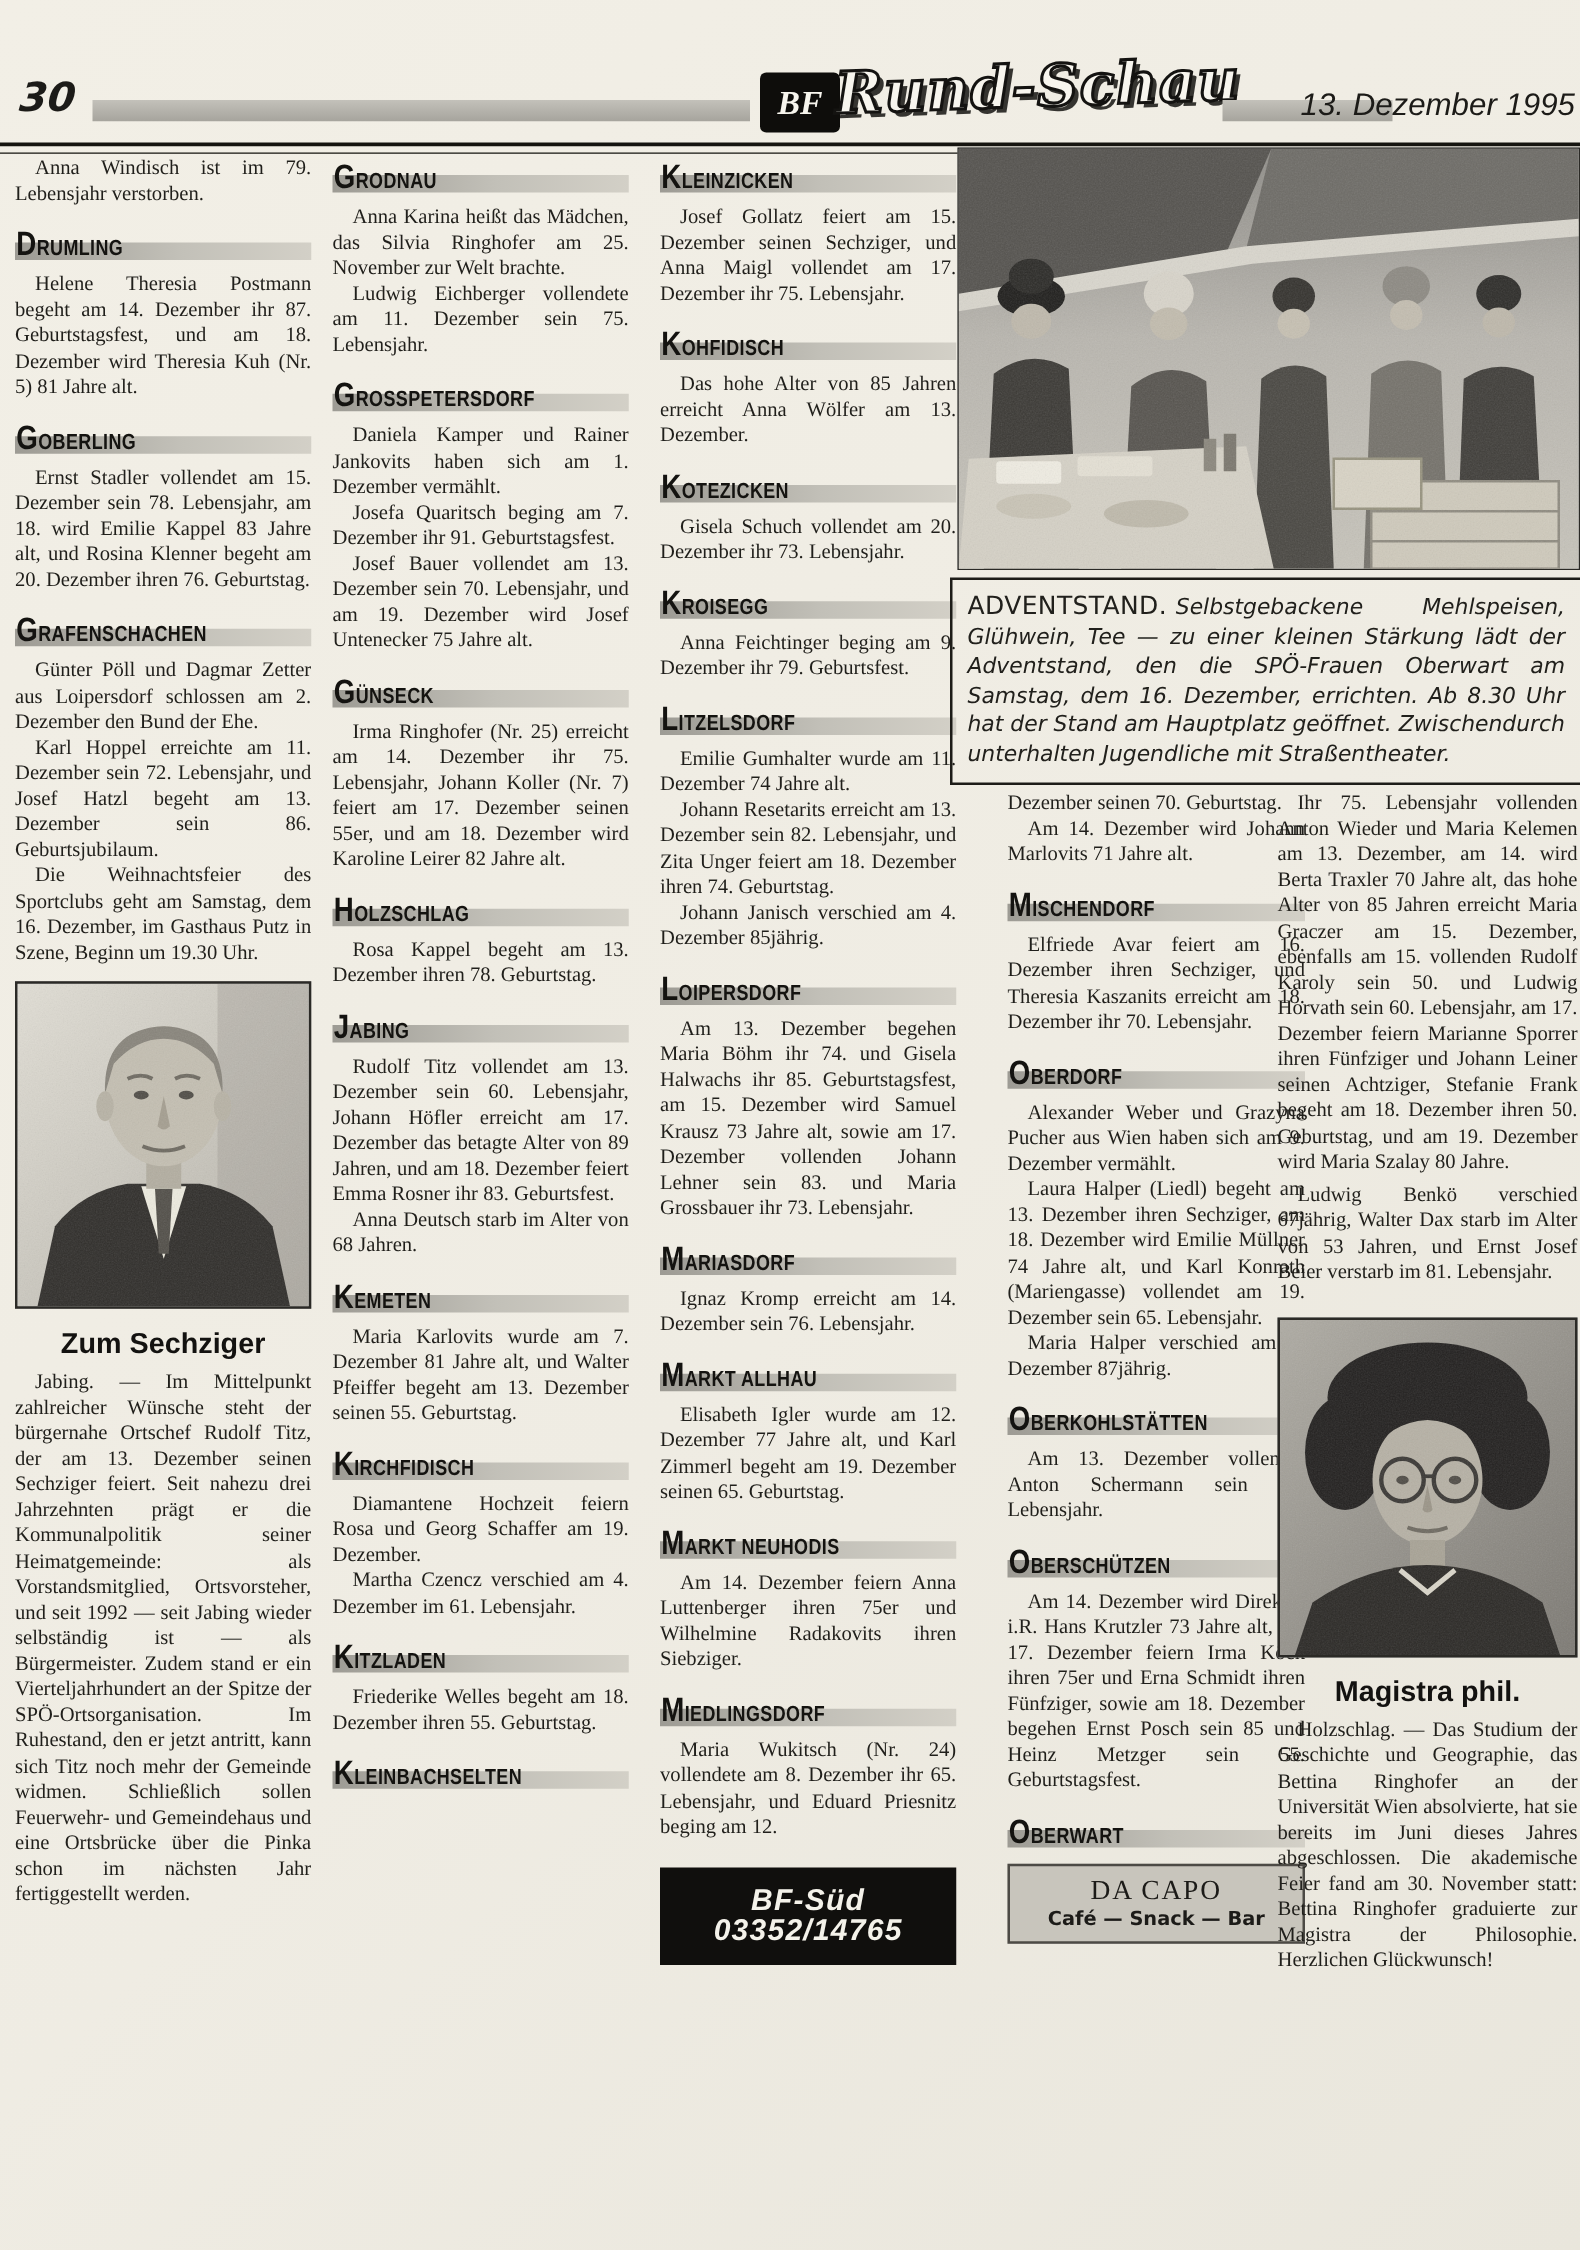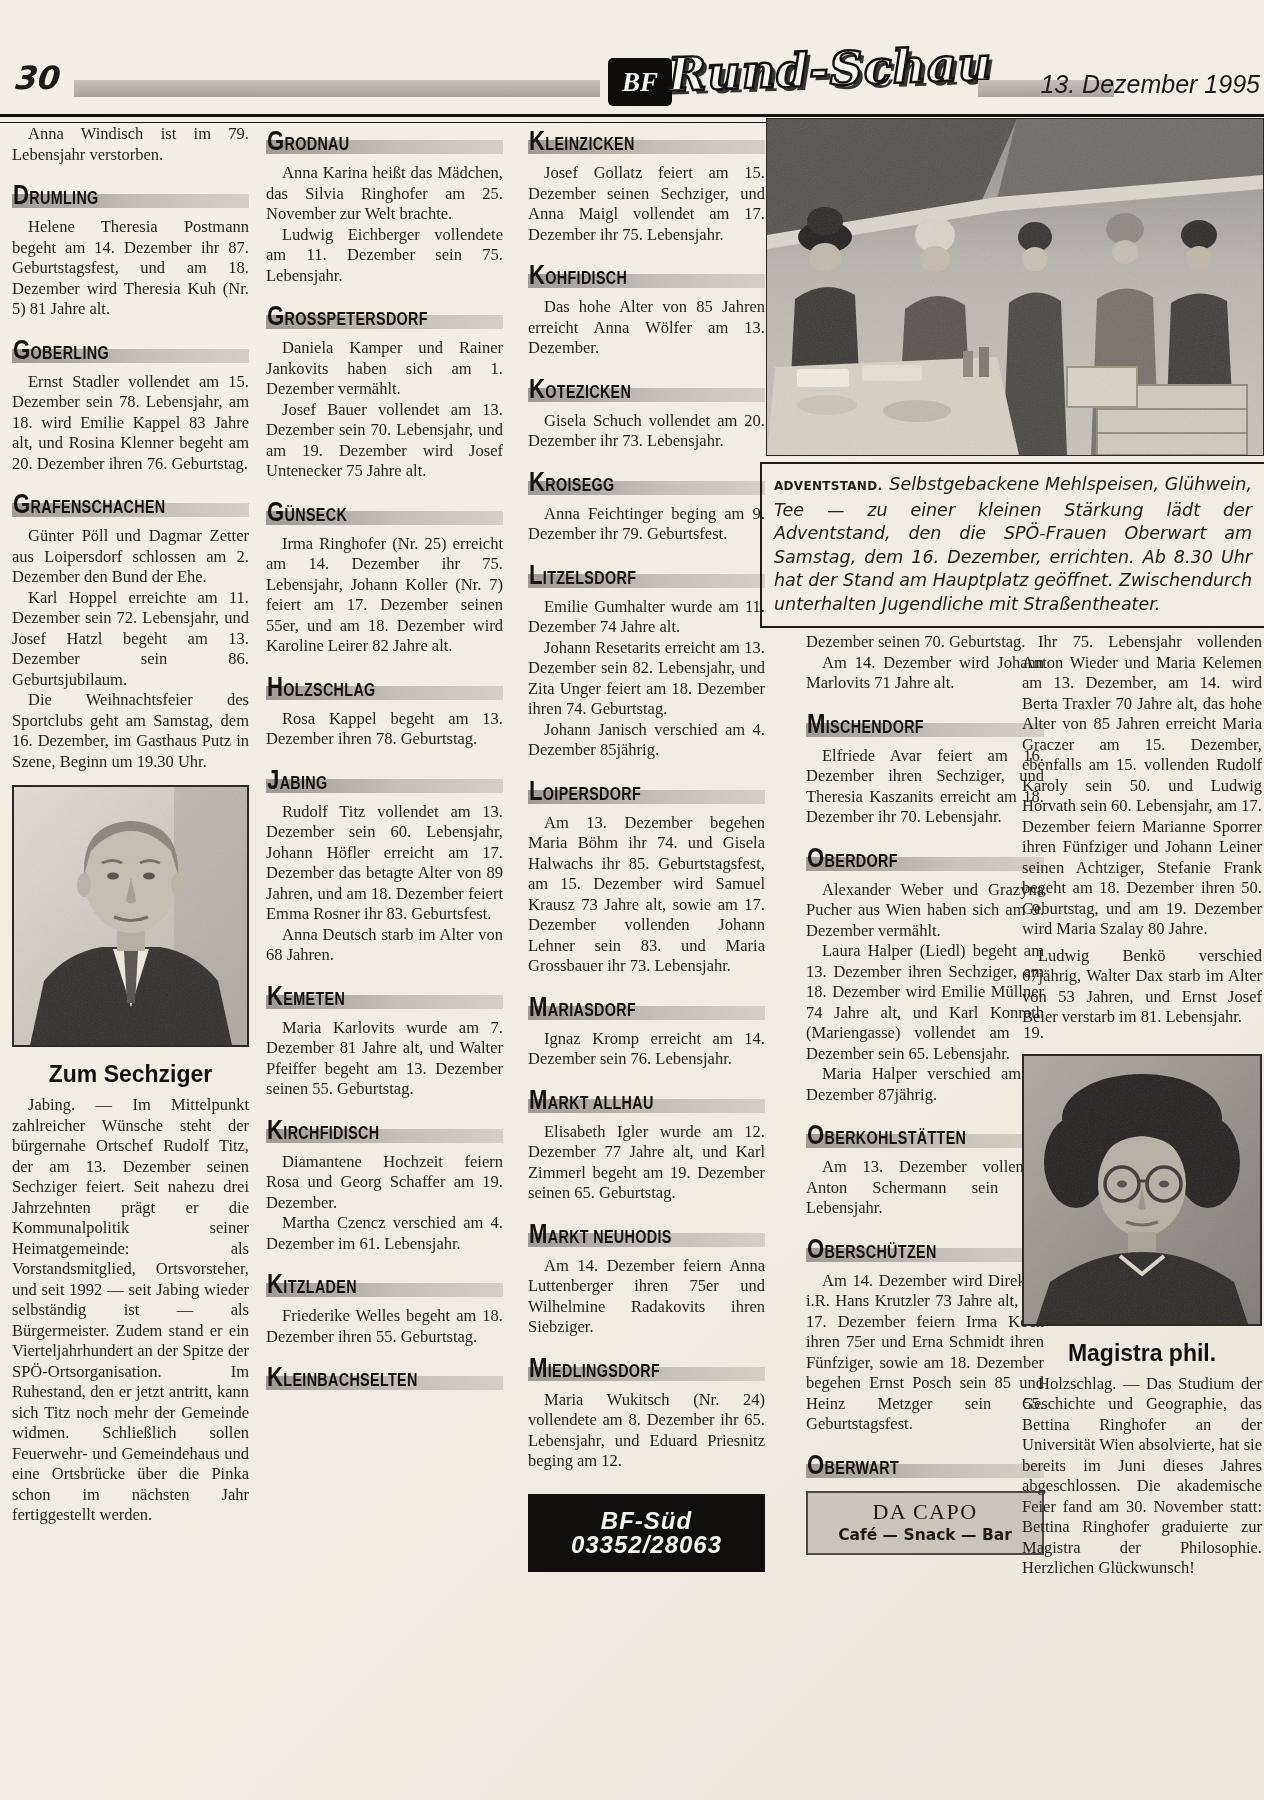--- a/index.html
+++ b/index.html
@@ -37,21 +37,21 @@
   
   .feat-title{margin:14px 0 8px;text-align:center;font:700 23px/26px "Liberation Sans",sans-serif;color:#131210;}
   .feat{margin:0;font:italic 17px/21.5px "DejaVu Sans",sans-serif;text-align:justify;text-indent:16px;
         color:#23221e;hyphens:auto;}
   
   .photo{display:block;border:2px solid #2b2a26;background:#aaa;}
   .photo svg{display:block;}
   
   .caption{position:absolute;border:2px solid #1d1c18;padding:9px 12px 10px;
            font:italic 17.5px/23.5px "DejaVu Sans",sans-serif;text-align:justify;color:#21201c;}
-  .cap-label{font-style:normal;font-weight:700;font-size:12px;letter-spacing:.3px;margin-right:7px;}
+  .cap-label{font-style:normal;font-weight:400;font-size:20px;letter-spacing:.3px;margin-right:7px;}
   
   .bfsued{margin-top:22px;background:#100f0d;color:#f4f2ea;text-align:center;
           padding:15px 6px;font:italic 700 24px/1 "Liberation Sans",sans-serif;letter-spacing:1px;}
   .dacapo{margin-top:12px;border:2px solid #4c4a45;background:#c8c5bc;text-align:center;padding:7px 6px 9px;}
   .dacapo-name{font:400 22px/1.1 "Liberation Serif",serif;letter-spacing:1.5px;}
   .dacapo-sub{font:700 15.5px/1.2 "DejaVu Sans",sans-serif;margin-top:2px;}
 </style>
 </head>
 <body>
 
@@ -127,20 +127,21 @@
     <div class="sec">
         <span class="sec-t">Grodnau</span>
       </div>
     <p>Anna Karina heißt das Mädchen, das Silvia Ringhofer am 25. November zur Welt brachte.</p>
     <p>Ludwig Eichberger vollendete am 11. Dezember sein 75. Lebensjahr.</p>
 
     <div class="sec">
         <span class="sec-t">Grosspetersdorf</span>
       </div>
     <p>Daniela Kamper und Rainer Jankovits haben sich am 1. Dezember vermählt.</p>
+    <p>Josefa Quaritsch beging am 7. Dezember ihr 91. Geburtstagsfest.</p>
     <p>Josef Bauer vollendet am 13. Dezember sein 70. Lebensjahr, und am 19. Dezember wird Josef Untenecker 75 Jahre alt.</p>
 
     <div class="sec">
         <span class="sec-t">Günseck</span>
       </div>
     <p>Irma Ringhofer (Nr. 25) erreicht am 14. Dezember ihr 75. Lebensjahr, Johann Koller (Nr. 7) feiert am 17. Dezember seinen 55er, und am 18. Dezember wird Karoline Leirer 82 Jahre alt.</p>
 
     <div class="sec">
         <span class="sec-t">Holzschlag</span>
       </div>
@@ -219,21 +220,21 @@
     <div class="sec">
         <span class="sec-t">Markt Neuhodis</span>
       </div>
     <p>Am 14. Dezember feiern Anna Luttenberger ihren 75er und Wilhelmine Radakovits ihren Siebziger.</p>
 
     <div class="sec">
         <span class="sec-t">Miedlingsdorf</span>
       </div>
     <p>Maria Wukitsch (Nr. 24) vollendete am 8. Dezember ihr 65. Lebensjahr, und Eduard Priesnitz beging am 12.</p>
 
-    <div class="bfsued">BF-Süd 03352/28063</div>
+    <div class="bfsued">BF-Süd 03352/14765</div>
   </div>
 
   <div class="photo" style="position:absolute;left:766px;top:118px;border-width:1px;">
     <svg width="496" height="336" viewBox="0 0 496 336" xmlns="http://www.w3.org/2000/svg">
       <defs>
         <linearGradient id="g2" x1="0" y1="0" x2="0" y2="1">
           <stop offset="0" stop-color="#8f8d88"></stop>
             <stop offset=".45" stop-color="#b9b6af"></stop>
             <stop offset="1" stop-color="#c7c4bb"></stop>
         </linearGradient>

